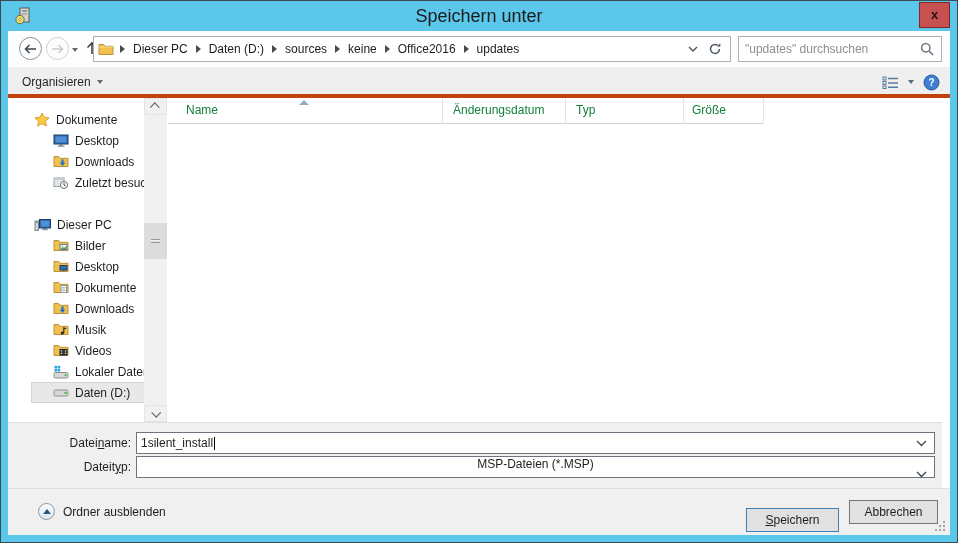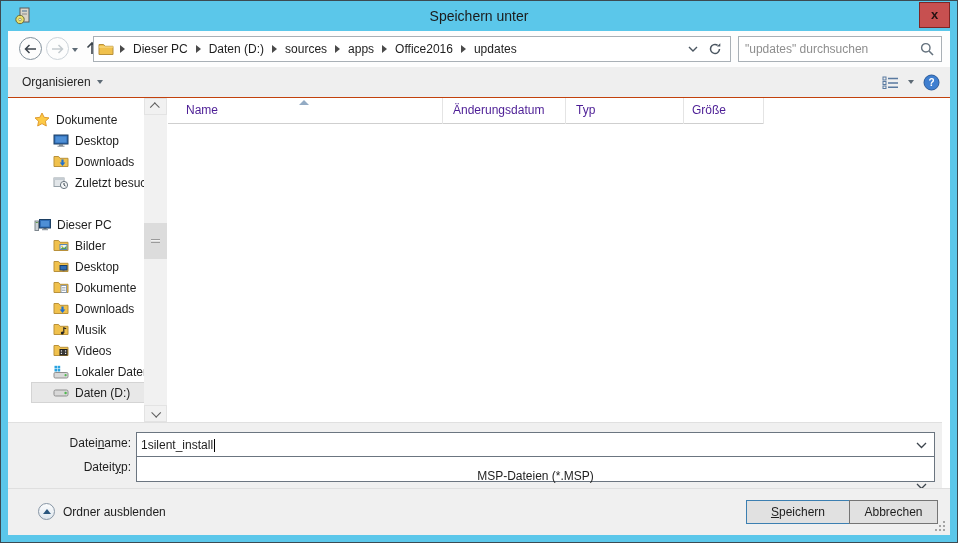--- a/index.html
+++ b/index.html
@@ -6,21 +6,21 @@
   html,body { background:#888; }
   body { font-family:"Liberation Sans", sans-serif; font-size:12px; color:#1e1e1e; }
 
   .window{
     position:relative; width:958px; height:543px;
     background:#5bc7ea; border:1px solid #3c4a52; overflow:hidden;
   }
   
   .titlebar{ position:absolute; left:0; top:0; right:0; height:30px; }
   .title-text{ position:absolute; left:0; right:0; top:0; height:30px;
-    line-height:30px; text-align:center; font-size:14px; color:#1b1b1b; }
+    line-height:30px; text-align:center; font-size:18px; color:#1b1b1b; }
   .app-icon{ position:absolute; left:13px; top:6px; width:18px; height:18px; }
   .close-btn{ position:absolute; right:7px; top:1px; width:31px; height:26px;
     background:#c75050; border:1px solid #7e2525; color:#261111;
     font-weight:bold; font-size:13px; text-align:center; line-height:24px; cursor:default; }
 
   
   .body{ position:absolute; left:7px; right:7px; top:30px; bottom:9px; background:#ffffff; }
 
   
   .addr-row{ position:absolute; left:0; right:0; top:0; height:36px; background:#fdfdfd; }
@@ -41,21 +41,21 @@
   .addr-right{ margin-left:auto; display:flex; align-items:center; gap:10px; padding-right:4px; }
   .search-box{ position:absolute; left:730px; top:5px; width:204px; height:26px;
     border:1px solid #a9b0b6; background:#fff; display:flex; align-items:center; }
   .search-box input{ flex:1; border:none; outline:none; font:12px "Liberation Sans",sans-serif;
     color:#333; padding:0 6px; background:transparent; }
   .search-box input::placeholder{ color:#8e8e8e; opacity:1; }
   .search-glyph{ margin-right:7px; }
 
   
   .toolbar{ position:absolute; left:0; right:0; top:36px; height:31px;
-    background:#efefef; border-bottom:1px solid #c2410c; }
+    background:#efefef; border-bottom:4px solid #c2410c; }
   .tb-btn{ position:absolute; top:0; height:30px; display:flex; align-items:center; gap:6px;
     padding:0 8px; color:#262626; }
   .tb-organize{ left:6px; }
   .tb-newfolder{ left:100px; }
   .tb-right{ position:absolute; right:10px; top:0; height:30px; display:flex; align-items:center; gap:9px; }
 
   
   .content{ position:absolute; left:0; right:0; top:67px; height:324px; background:#fff; }
 
   
@@ -77,55 +77,55 @@
   .chev.down{ transform:rotate(225deg) translateY(1px); }
   .sbar .thumb{ position:absolute; left:0; top:125px; width:23px; height:36px; background:#dcdcdc;
     display:flex; align-items:center; justify-content:center; }
   .grip{ width:9px; border-top:1px solid #9a9a9a; border-bottom:1px solid #9a9a9a; height:4px;
     background:linear-gradient(#f1f1f1 1px, transparent 1px); background-size:100% 2px; }
   .grip:before{ content:""; display:block; width:9px; border-top:1px solid #9a9a9a; margin-top:1.5px; }
 
   
   .list-header{ position:absolute; left:160px; top:0; width:596px; height:26px;
     background:#fff; border-bottom:1px solid #cfcfcf; display:flex; }
-  .hcell{ height:26px; border-right:1px solid #e4e4e4; color:#4c1d95; padding-top:5px; }
+  .hcell{ height:26px; border-right:1px solid #e4e4e4; color:#15803d; padding-top:5px; }
   .hcell.c0{ width:275px; padding-left:18px; }
   .hcell.c1{ width:123px; padding-left:10px; }
   .hcell.c2{ width:118px; padding-left:10px; }
   .hcell.c3{ width:80px;  padding-left:8px; }
   .sort-arrow{ position:absolute; left:131px; top:2px; width:0; height:0;
     border-left:5px solid transparent; border-right:5px solid transparent;
     border-bottom:5px solid #93abc4; }
   .empty-msg{ position:absolute; left:160px; top:42px; width:596px;
     text-align:center; color:#666666; }
 
   
   .fields{ position:absolute; left:0; right:8px; top:391px; height:66px;
     background:#f0f0f0; border-top:1px solid #e0e0e0; }
   .f-label{ position:absolute; left:0; width:123px; text-align:right; color:#1e1e1e; }
   .f-label u{ text-decoration:underline; }
   .lbl1{ top:13px; } .lbl2{ top:37px; }
   .combo{ position:absolute; left:128px; right:7px; height:22px; background:#fff;
-    border:1px solid #6b7580; display:flex; align-items:center; padding:12px 4px; }
+    border:1px solid #6b7580; display:flex; align-items:center; padding:0 4px; }
   .combo1{ top:9px; } .combo2{ top:33px;flex-direction:column; }
   .combo .val{ white-space:nowrap; }
   .text-caret{ display:inline-block; width:1px; height:13px; background:#000; margin-left:1px; vertical-align:-2px; }
   .combo .dd{ margin-left:auto; padding-right:3px; }
 
   
   .footer{ position:absolute; left:0; right:0; top:457px; height:47px;
     background:#f0f0f0; border-top:1px solid #dfdfdf; }
   .hide-folders{ position:absolute; left:30px; top:14px; display:flex; align-items:center; gap:8px; }
   .hf-circle{ width:17px; height:17px; border-radius:50%; border:1px solid #8796a5;
     background:linear-gradient(#fbfcfd,#dfe7ee); display:flex; align-items:center; justify-content:center; }
   .hf-tri{ width:0; height:0; border-left:4px solid transparent; border-right:4px solid transparent;
     border-bottom:5px solid #2b577e; }
   .btn{ position:absolute; top:11px; height:24px; background:#e1e1e1; text-align:center;
     line-height:22px; color:#1e1e1e; }
-  .btn-save{ left:738px; width:104px; border:1px solid #3c7fb1; }
+  .btn-save{ left:738px; width:93px; border:1px solid #3c7fb1;margin-top:8px; }
   .btn-cancel{ left:841px; width:89px; border:1px solid #757575; }
   .btn u{ text-decoration:underline; }
   .resize-grip{ position:absolute; right:5px; bottom:4px; width:12px; height:12px; }
   .resize-grip i{ position:absolute; width:2px; height:2px; background:#a5a5a5; }
   .resize-grip i:nth-child(1){ right:0; bottom:0; }
   .resize-grip i:nth-child(2){ right:0; bottom:4px; }
   .resize-grip i:nth-child(3){ right:4px; bottom:0; }
   .resize-grip i:nth-child(4){ right:0; bottom:8px; }
   .resize-grip i:nth-child(5){ right:4px; bottom:4px; }
   .resize-grip i:nth-child(6){ right:8px; bottom:0; }
@@ -178,21 +178,21 @@
             <path d="M1 4h14" stroke="#fbe08e"></path>
           </svg>
         </span>
         <span class="crumb-sep"></span>
         <span class="crumb">Dieser PC</span>
         <span class="crumb-sep"></span>
         <span class="crumb">Daten (D:)</span>
         <span class="crumb-sep"></span>
         <span class="crumb">sources</span>
         <span class="crumb-sep"></span>
-        <span class="crumb">apps</span>
+        <span class="crumb">keine</span>
         <span class="crumb-sep"></span>
         <span class="crumb">Office2016</span>
         <span class="crumb-sep"></span>
         <span class="crumb">updates</span>
         <span class="addr-right">
           <svg width="10" height="7" viewBox="0 0 10 7">
             <path d="M1 1l4 4 4-4" fill="none" stroke="#4a5560" stroke-width="1.4"></path>
           </svg>
           <svg width="14" height="14" viewBox="0 0 14 14">
             <path d="M11.5 7A4.5 4.5 0 1 1 9.6 3.3" fill="none" stroke="#4a5560" stroke-width="1.5"></path>

